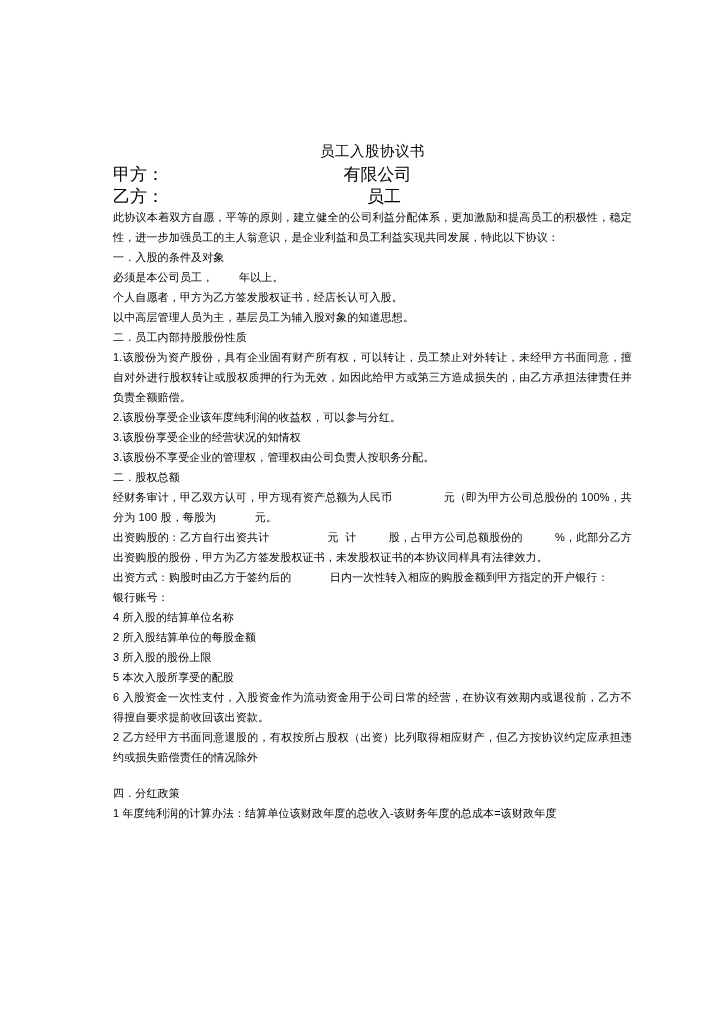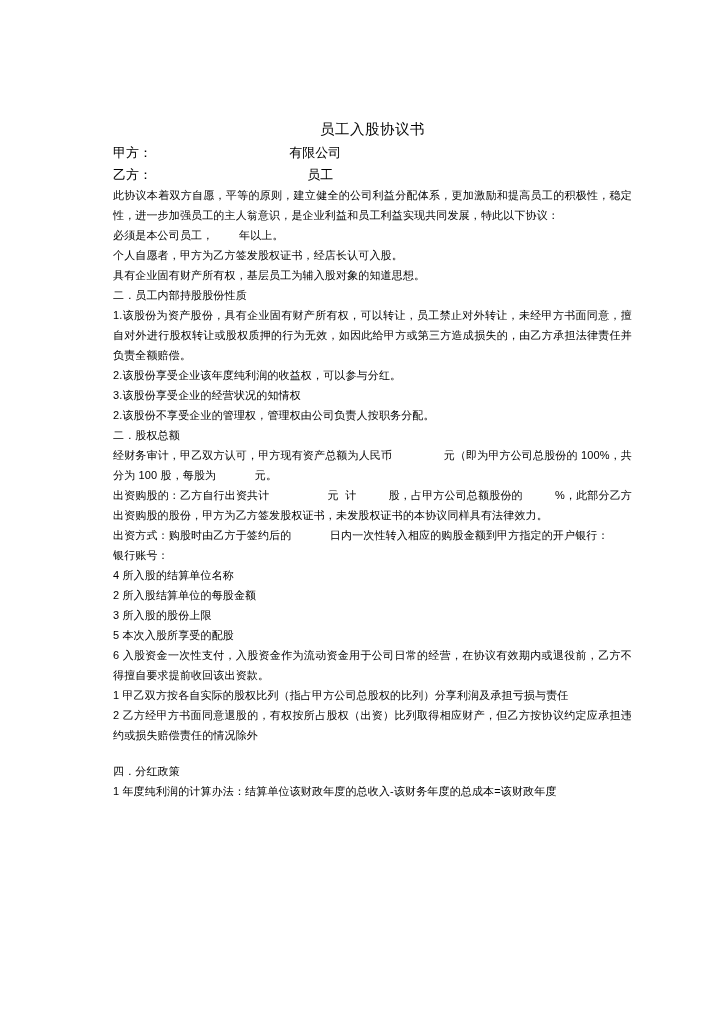--- a/index.html
+++ b/index.html
@@ -14,78 +14,79 @@
     color: #000000;
     overflow: hidden;
   }
   .page {
     position: relative;
     width: 720px;
     height: 776px;
     background: #ffffff;
     box-sizing: border-box;
     padding: 118px 88px 0 113px;
+    margin-top: 22px;
   }
   .doc-title {
     text-align: center;
     font-size: 14.5px;
     line-height: 22px;
     margin: 0 0 2px 0;
     letter-spacing: 0.5px;
   }
   .line {
     font-size: 11px;
     line-height: 20px;
     margin: 0;
     text-align: justify;
     letter-spacing: 0.15px;
     white-space: pre-wrap;
     word-break: break-all;
   }
   .party-row {
     display: block;
-    font-size: 13px;
+    font-size: 17px;
     line-height: 21.5px;
     white-space: pre;
   }
   .party-label { display: inline-block; }
   .party-value { display: inline-block; }
   .spacer { height: 16px; }
 </style>
 </head>
 <body>
 
 <div class="page">
 
   <div class="doc-title">员工入股协议书</div>
 
   <div class="party-row"><span class="party-label">甲方：</span><span class="party-pad">                                      </span><span class="party-value">有限公司</span></div>
 
   <div class="party-row"><span class="party-label">乙方：</span><span class="party-pad">                                           </span><span class="party-value">员工</span></div>
 
   <p class="line">此协议本着双方自愿，平等的原则，建立健全的公司利益分配体系，更加激励和提高员工的积极性，稳定性，进一步加强员工的主人翁意识，是企业利益和员工利益实现共同发展，特此以下协议：</p>
+  <p class="line">一．入股的条件及对象</p>
   <p class="line">必须是本公司员工，        年以上。</p>
   <p class="line">个人自愿者，甲方为乙方签发股权证书，经店长认可入股。</p>
-  <p class="line">具有企业固有财产所有权，基层员工为辅入股对象的知道思想。</p>
+  <p class="line">以中高层管理人员为主，基层员工为辅入股对象的知道思想。</p>
   <p class="line">二．员工内部持股股份性质</p>
   <p class="line">1.该股份为资产股份，具有企业固有财产所有权，可以转让，员工禁止对外转让，未经甲方书面同意，擅自对外进行股权转让或股权质押的行为无效，如因此给甲方或第三方造成损失的，由乙方承担法律责任并负责全额赔偿。</p>
   <p class="line">2.该股份享受企业该年度纯利润的收益权，可以参与分红。</p>
   <p class="line">3.该股份享受企业的经营状况的知情权</p>
-  <p class="line">2.该股份不享受企业的管理权，管理权由公司负责人按职务分配。</p>
+  <p class="line">3.该股份不享受企业的管理权，管理权由公司负责人按职务分配。</p>
   <p class="line">二．股权总额</p>
   <p class="line">经财务审计，甲乙双方认可，甲方现有资产总额为人民币                元（即为甲方公司总股份的 100%，共分为 100 股，每股为            元。</p>
   <p class="line">出资购股的：乙方自行出资共计                  元  计          股，占甲方公司总额股份的          %，此部分乙方出资购股的股份，甲方为乙方签发股权证书，未发股权证书的本协议同样具有法律效力。</p>
   <p class="line">出资方式：购股时由乙方于签约后的            日内一次性转入相应的购股金额到甲方指定的开户银行：</p>
   <p class="line">银行账号：</p>
   <p class="line">4 所入股的结算单位名称</p>
   <p class="line">2 所入股结算单位的每股金额</p>
   <p class="line">3 所入股的股份上限</p>
   <p class="line">5 本次入股所享受的配股</p>
   <p class="line">6 入股资金一次性支付，入股资金作为流动资金用于公司日常的经营，在协议有效期内或退役前，乙方不得擅自要求提前收回该出资款。</p>
-  <p class="line">1 甲乙双方按各自实际的股权比列（指占甲方公司总股权的比列）分享利润及承担亏损与责任</p>
   <p class="line">2 乙方经甲方书面同意退股的，有权按所占股权（出资）比列取得相应财产，但乙方按协议约定应承担违约或损失赔偿责任的情况除外</p>
 
   <div class="spacer"></div>
 
   <p class="line">四．分红政策</p>
   <p class="line">1 年度纯利润的计算办法：结算单位该财政年度的总收入-该财务年度的总成本=该财政年度</p>
 
 </div>
 
 </body></html>

